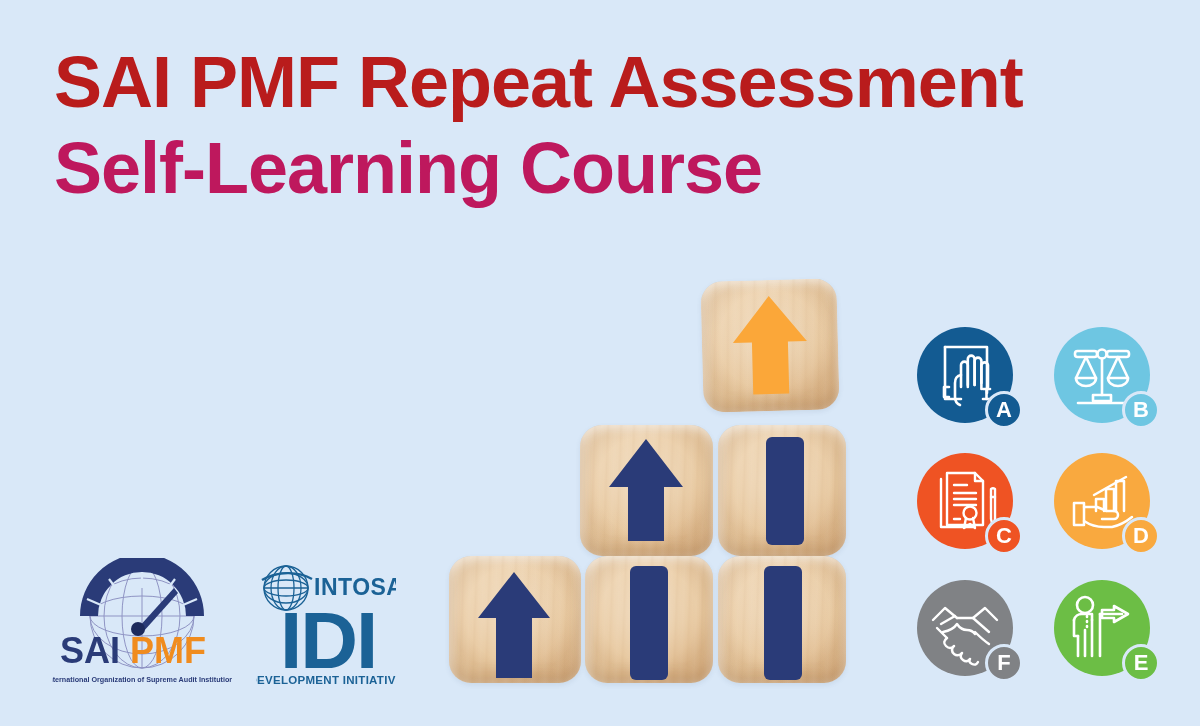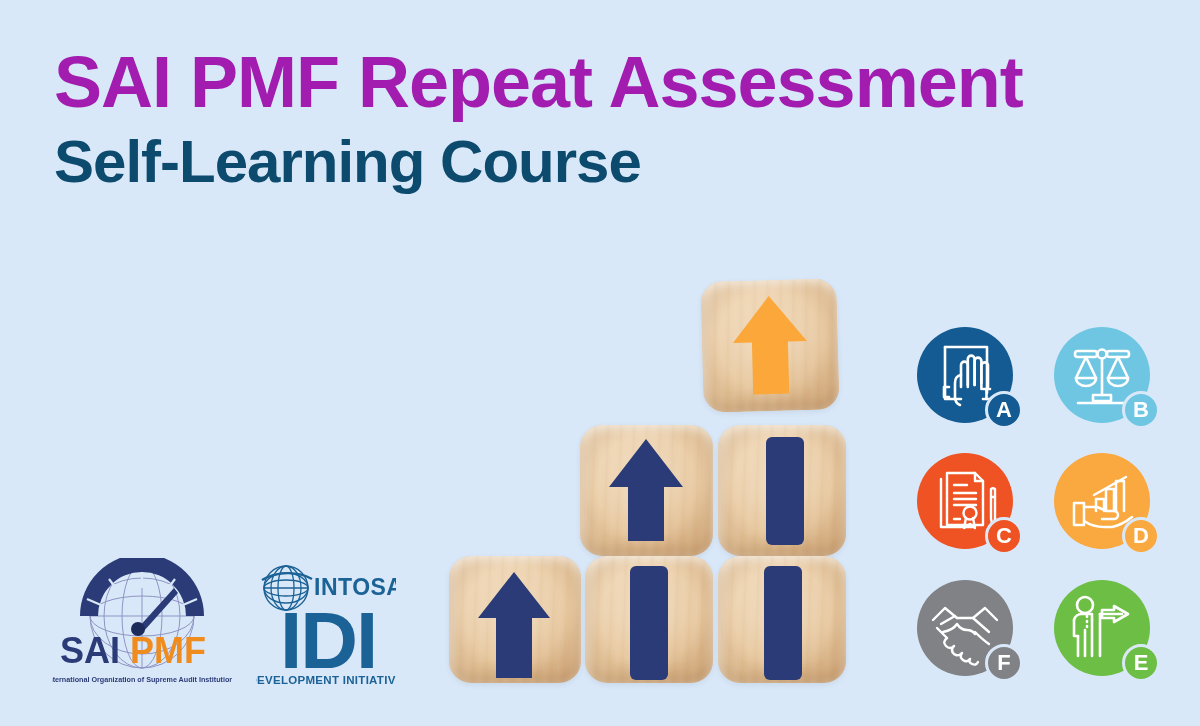--- a/index.html
+++ b/index.html
@@ -23,29 +23,29 @@
   
   .title-block {
     position: absolute;
     left: 54px;
     top: 44px;
     width: 1100px;
   }
   .title-line1 {
     font-size: 72px;
     font-weight: bold;
-    color: #a21caf;
+    color: #b91c1c;
     letter-spacing: -1px;
     line-height: 1.08;
     white-space: nowrap;
   }
   .title-line2 {
-    font-size: 60px;
+    font-size: 72px;
     font-weight: bold;
-    color: #0c4a6e;
+    color: #be185d;
     letter-spacing: -1px;
     line-height: 1.08;
     margin-top: 8px;
     white-space: nowrap;
   }
 
   
   .logo-saipmf {
     position: absolute;
     left: 52px;

